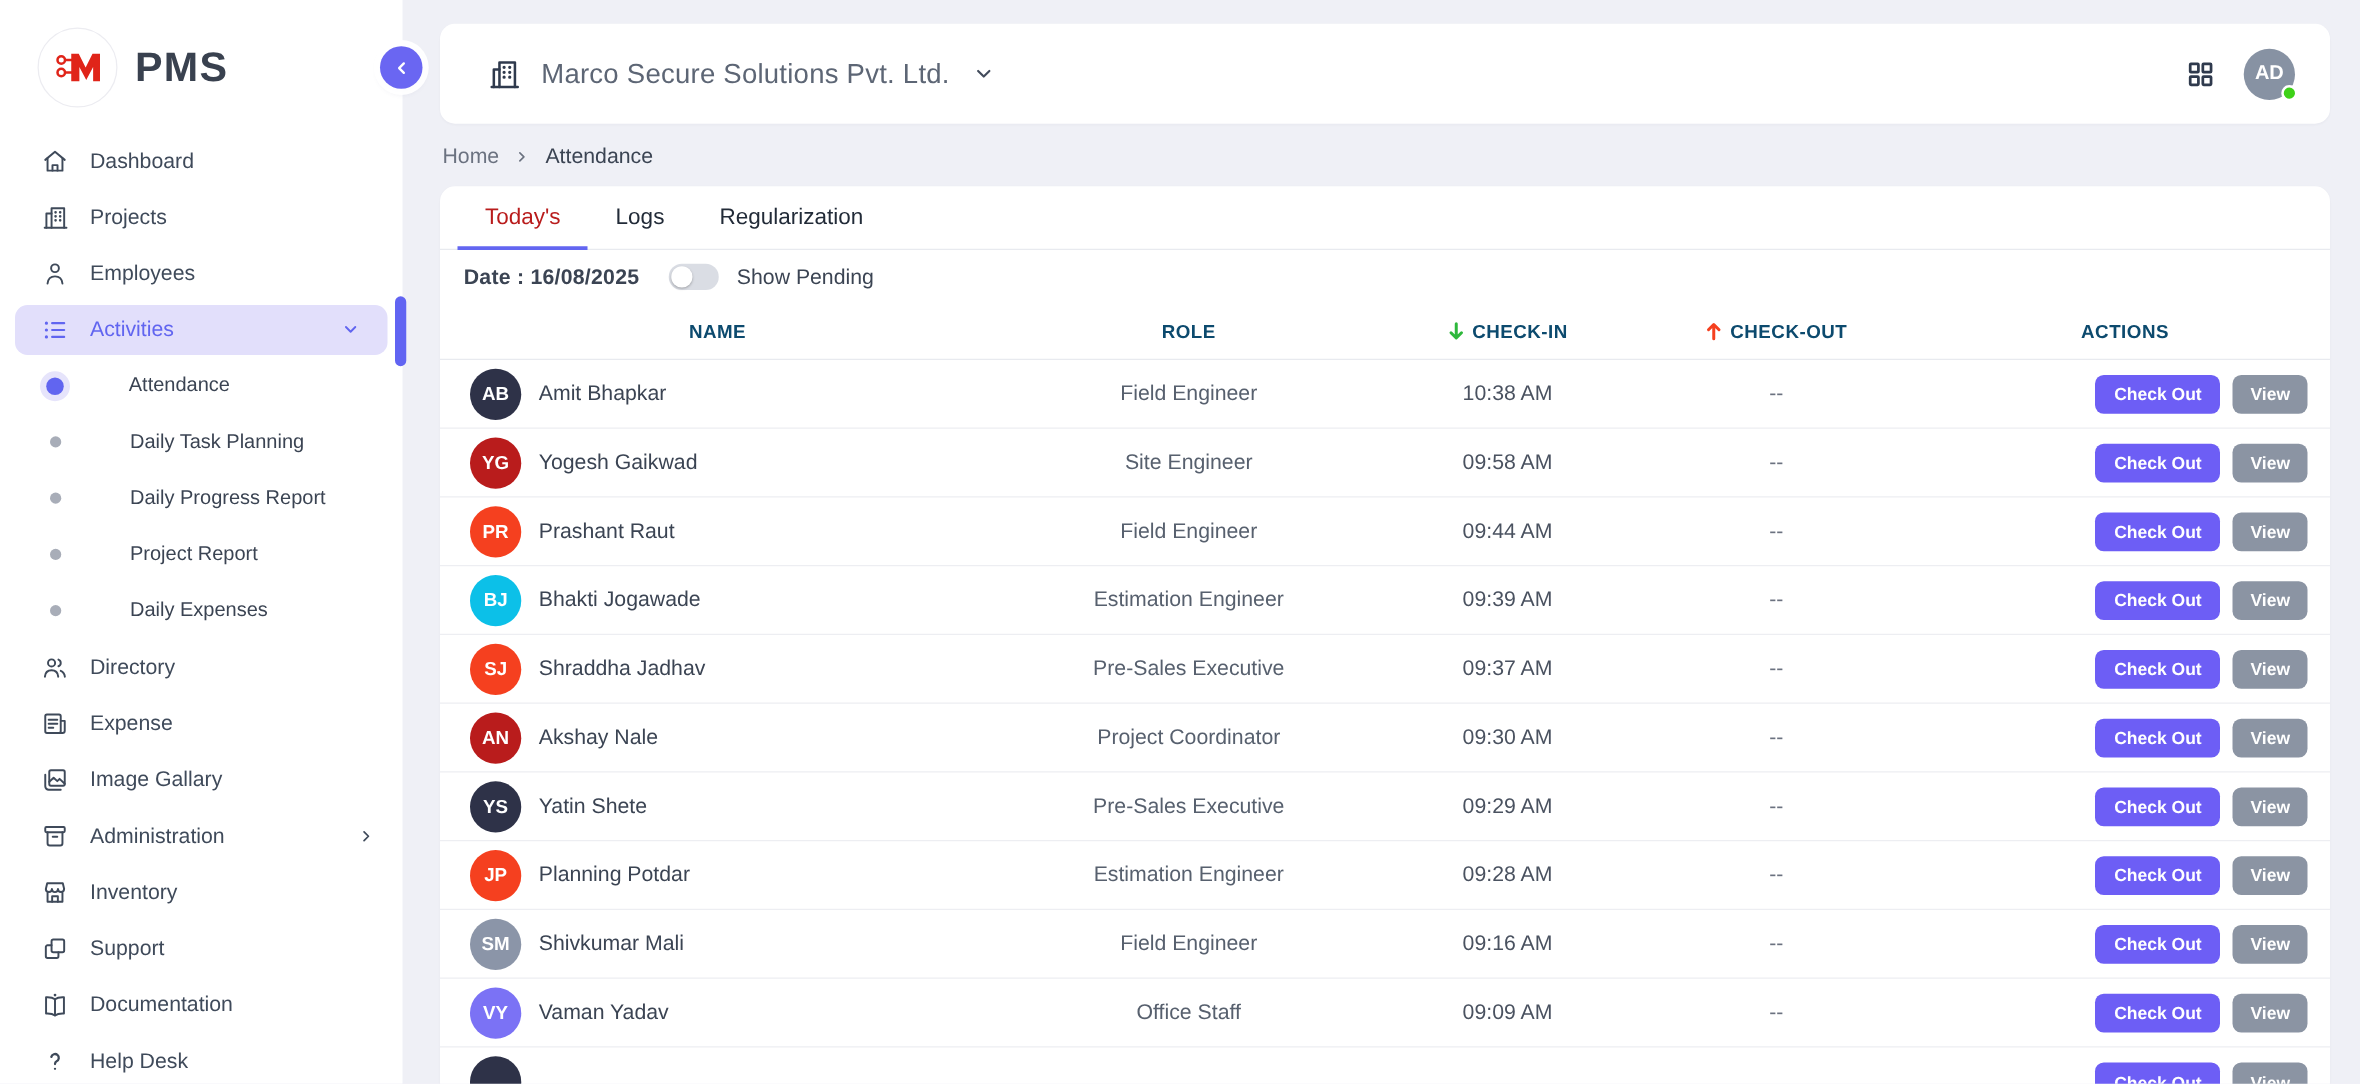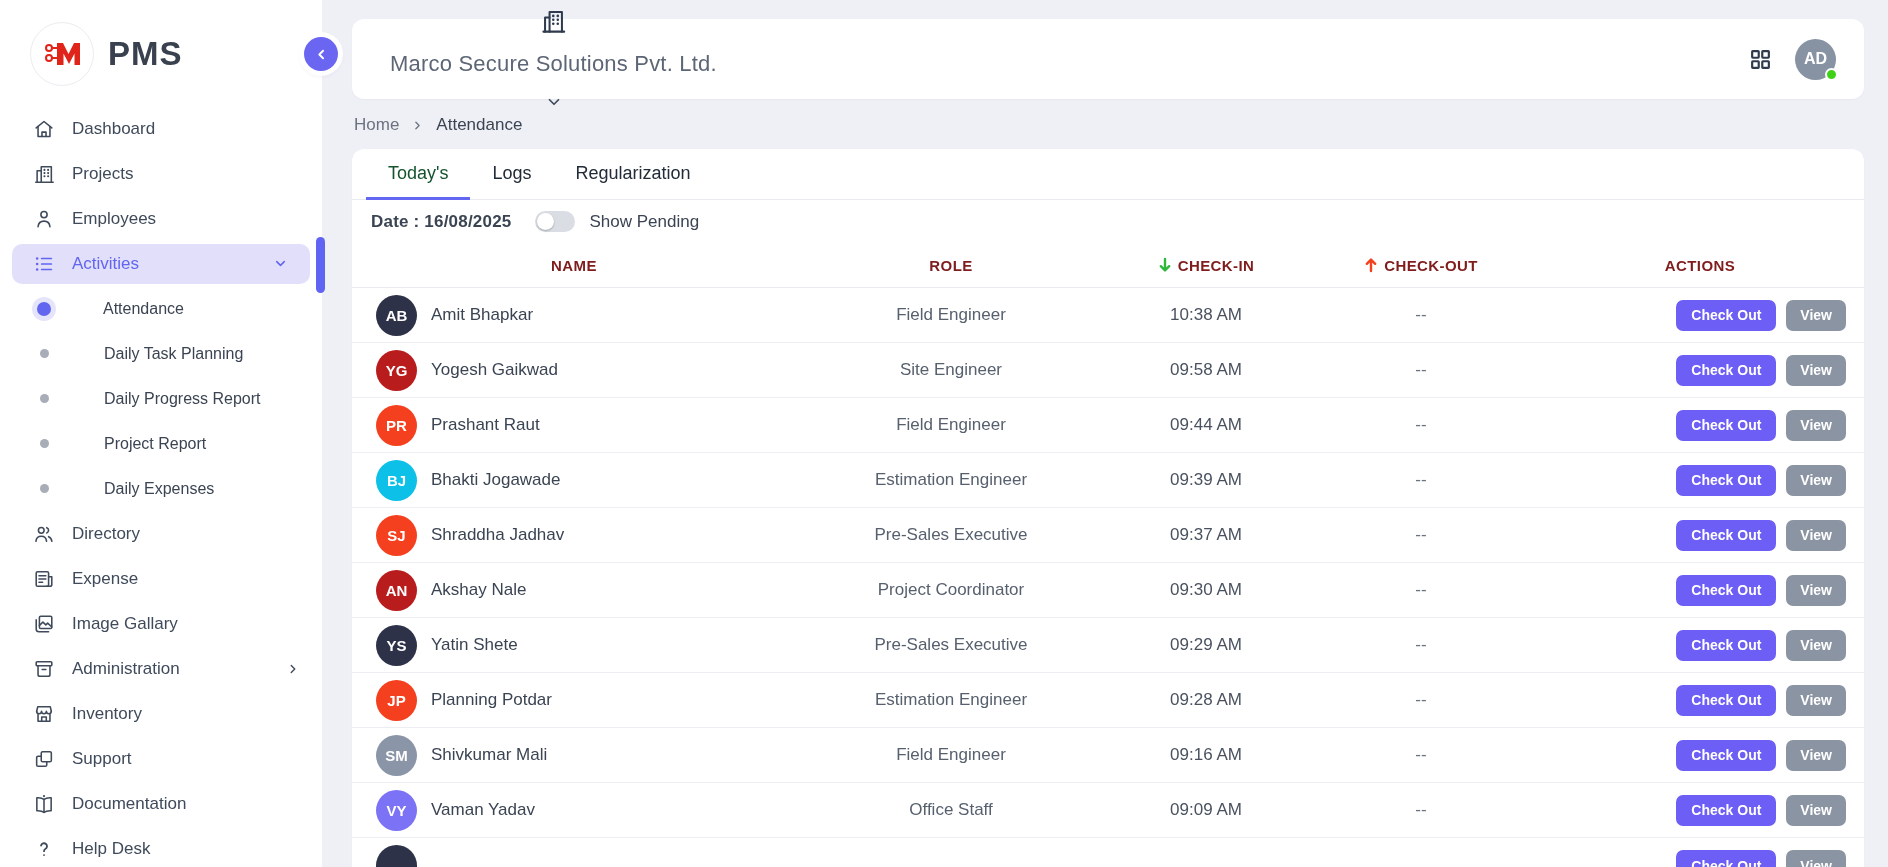--- a/index.html
+++ b/index.html
@@ -37,55 +37,55 @@
               background:#6164f2; z-index:5; }
   .collapse-btn { position:absolute; left:304px; top:37px; width:34px; height:34px; border-radius:50%;
                   background:#6a66f2; border:none; display:flex; align-items:center; justify-content:center;
                   color:#fff; cursor:pointer; z-index:6; box-shadow:0 0 0 5px rgba(255,255,255,.95), 0 2px 6px rgba(60,60,120,.25); }
 
   
   .main { flex:1; padding:19px 24px 0 30px; position:relative; }
 
   .topbar { background:#fff; border-radius:12px; height:80px; display:flex; align-items:center;
             padding:0 28px 0 38px; box-shadow:0 1px 2px rgba(40,50,80,.04); }
-  .company-picker { display:flex; align-items:center; gap:16px; cursor:pointer;flex-direction:column; }
+  .company-picker { display:flex; align-items:center; gap:16px; cursor:pointer; }
   .company-name { font-size:22px; color:#5d6675; font-weight:500; letter-spacing:.2px; }
   .company-picker .chev-down { color:#434c5c; display:flex; margin-left:2px; }
   .topbar .grow { flex:1; }
   .grid-btn { background:none; border:none; cursor:pointer; color:#2f3a4d; display:flex; margin-right:22px; }
   .user-avatar { width:41px; height:41px; border-radius:50%; background:#8792a3; color:#fff; font-weight:bold;
                  font-size:16px; display:flex; align-items:center; justify-content:center; position:relative; cursor:pointer; }
   .online-dot { position:absolute; right:-2px; bottom:-1px; width:13px; height:13px; border-radius:50%;
                 background:#3ed118; border:2px solid #fff; }
 
   .breadcrumb { display:flex; align-items:center; gap:12px; margin:16px 0 14px 2px; font-size:17px; }
   .crumb-home { color:#6b7280; cursor:pointer; }
   .crumb-sep { color:#6b7280; display:flex; }
   .crumb-current { color:#3b4453; }
 
   .content-card { background:#fff; border-radius:12px 12px 0 0; min-height:720px;
                   box-shadow:0 1px 2px rgba(40,50,80,.04); }
 
   .tabs { display:flex; align-items:stretch; height:51px; border-bottom:1px solid #e8eaef; padding-left:14px; }
   .tab { border:none; background:none; font-family:inherit; font-size:18px; color:#222b38; padding:0 22px;
          cursor:pointer; border-bottom:3px solid transparent; margin-bottom:-1px; }
-  .tab.active { color:#14532d; border-bottom-color:#6366f1; }
+  .tab.active { color:#b91c1c; border-bottom-color:#6366f1; }
 
   .filter-row { height:43px; display:flex; align-items:center; padding-left:19px; gap:14px; }
   .date-label { font-size:17px; font-weight:bold; color:#3b4453; letter-spacing:.2px; }
   .toggle { width:40px; height:21px; border-radius:11px; background:#dadde4; position:relative;
             border:none; cursor:pointer; margin-left:10px; }
   .toggle .knob { position:absolute; left:2px; top:2px; width:17px; height:17px; border-radius:50%;
                   background:#fff; box-shadow:0 1px 2px rgba(0,0,0,.25); }
   .pending-label { font-size:17px; color:#3b4453; }
 
   
   .thead, .trow { display:grid; grid-template-columns:444px 310px 200px 230px 1fr; align-items:center; }
   .thead { height:45px; border-bottom:1px solid #e8eaef; }
-  .th { font-size:15px; font-weight:bold; color:#7f1d1d; letter-spacing:.4px; text-align:center;
+  .th { font-size:15px; font-weight:bold; color:#0c4a6e; letter-spacing:.4px; text-align:center;
         display:flex; align-items:center; justify-content:center; gap:6px; }
   .th.th-name { padding-left:0; }
   .th.th-actions { justify-content:center; }
 
   .trow { height:55px; border-bottom:1px solid #edeef2; }
   .trow:last-child { border-bottom:none; }
   .cell-name { display:flex; align-items:center; gap:14px; padding-left:24px; }
   .avatar { width:41px; height:41px; border-radius:50%; color:#fff; font-weight:bold; font-size:15px;
             display:flex; align-items:center; justify-content:center; flex:0 0 41px; }
   .emp-name { font-size:17px; color:#3b4453; }

